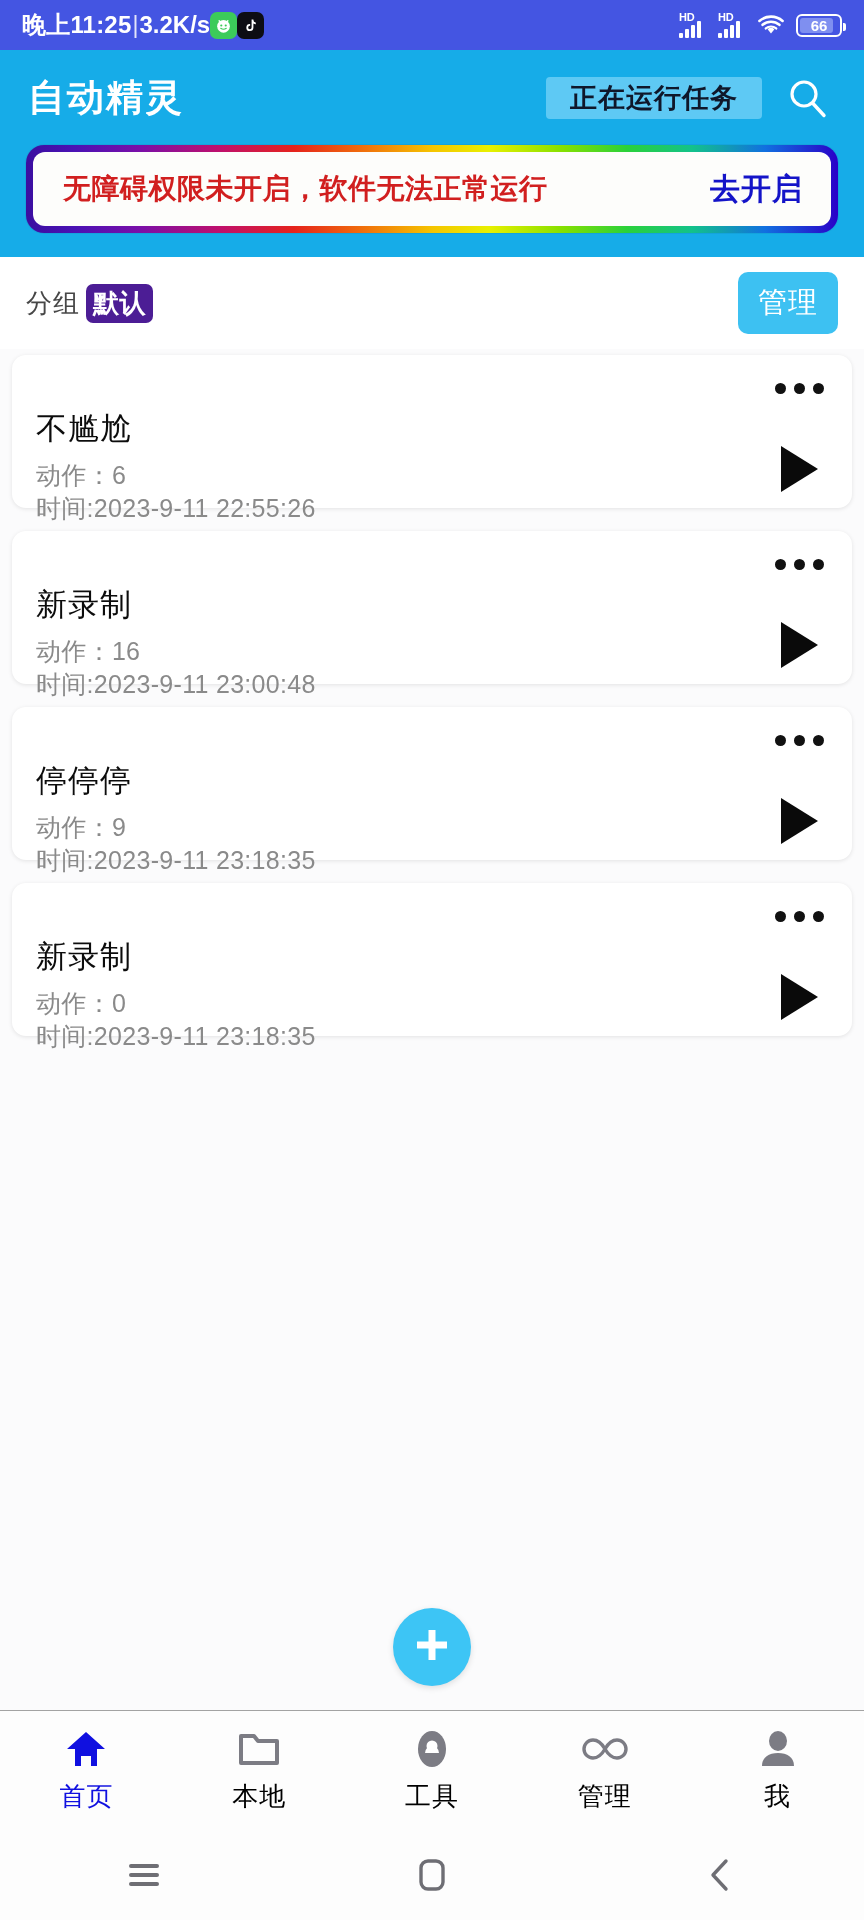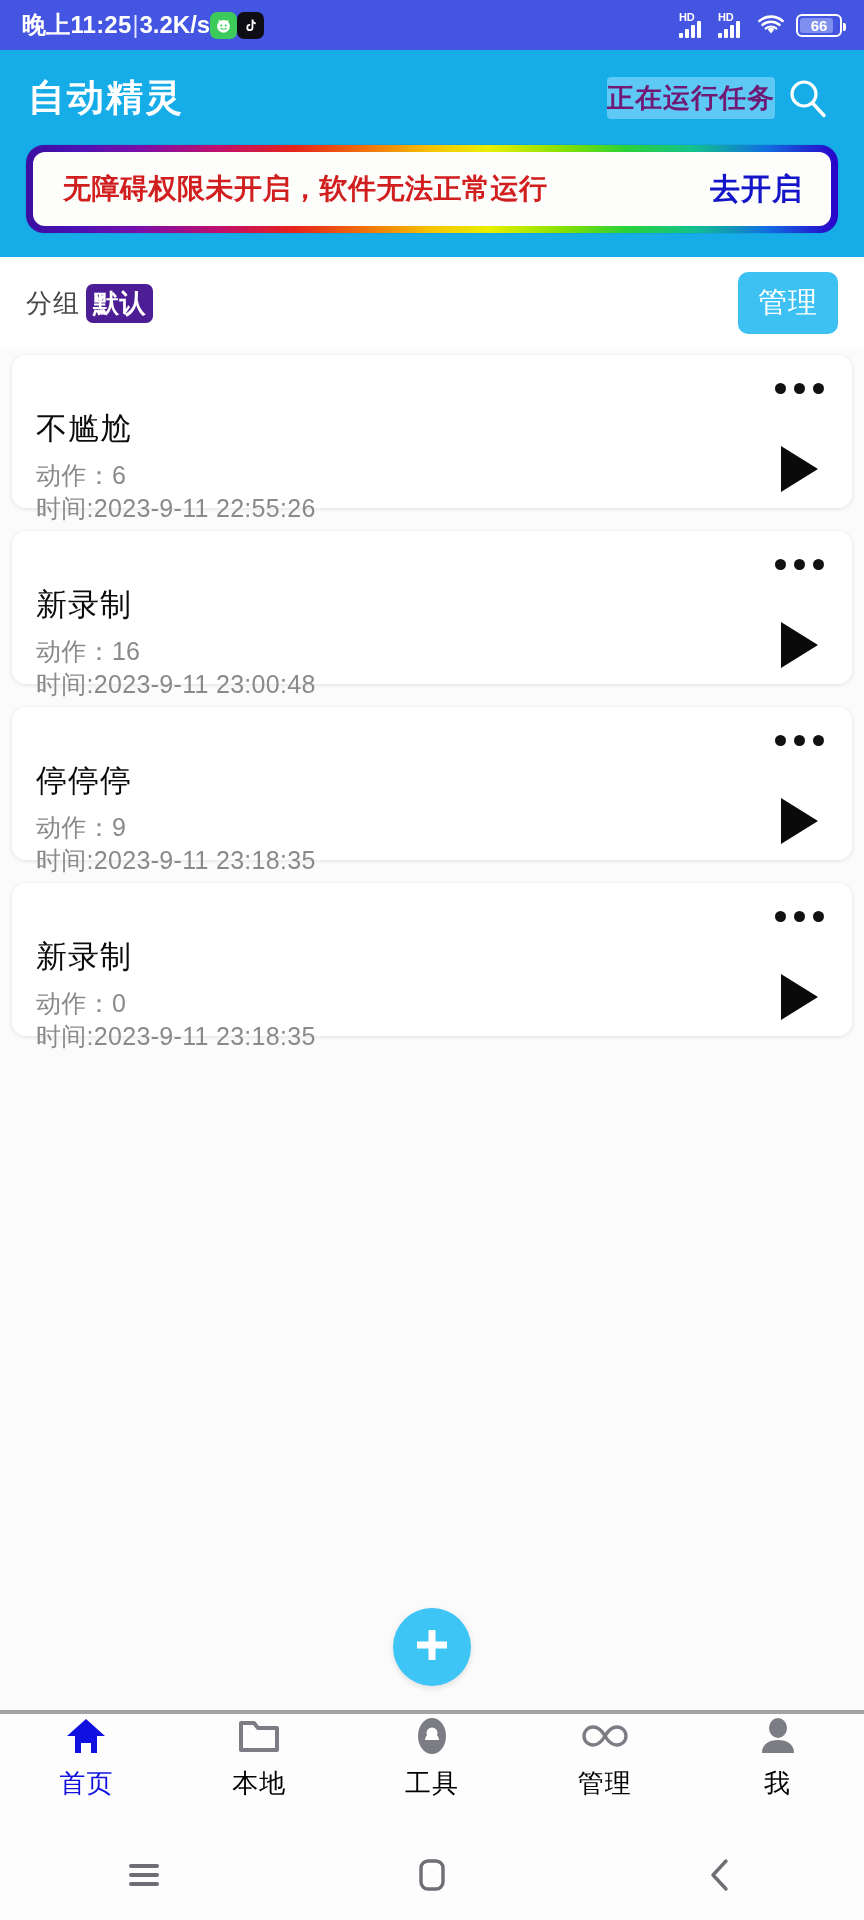--- a/index.html
+++ b/index.html
@@ -42,26 +42,26 @@
     width:46px; height:23px; border:2px solid #ffffff; border-radius:6px;
     position:relative; display:flex; align-items:center; justify-content:center;
   }
   .batt::after { content:""; position:absolute; right:-6px; top:7px; width:3px; height:8px; background:#ffffff; border-radius:0 2px 2px 0; }
   .batt-fill { position:absolute; left:2px; top:2px; bottom:2px; width:33px; background:#7f8ff0; border-radius:3px; }
   .batt-txt { position:relative; font-size:15px; font-weight:bold; color:#ffffff; z-index:2; }
 
   
   .appbar { background:#16ace8; flex:0 0 auto; padding-bottom:4px; }
   .appbar-row {
-    height:95px; display:flex; align-items:center; padding:0 28px; gap:3px;
+    height:95px; display:flex; align-items:center; padding:0 28px; gap:16px;
   }
   .app-title { color:#ffffff; font-size:37px; font-weight:bold; letter-spacing:2px; flex:1; }
   .running-badge {
-    background:#5ec9f4; color:#701a75; font-size:27px; font-weight:bold;
-    padding:3px 0; border-radius:4px; letter-spacing:1px; white-space:nowrap;
+    background:#5ec9f4; color:#0f172a; font-size:27px; font-weight:bold;
+    padding:3px 24px; border-radius:4px; letter-spacing:1px; white-space:nowrap;
   }
   .search-btn { width:58px; height:58px; display:flex; align-items:center; justify-content:center; }
   .search-btn svg { width:44px; height:44px; }
 
   
   .warn-wrap { padding:0 26px 20px; background:#16ace8; }
   .warn-outer {
     border-radius:18px; padding:7px;
     background:
       linear-gradient(90deg,
@@ -116,22 +116,22 @@
   .fab-area { flex:0 0 auto; display:flex; justify-content:center; padding:6px 0 24px; background:#fbfbfc; }
   .fab {
     width:78px; height:78px; border-radius:50%; background:#3dc5f5;
     display:flex; align-items:center; justify-content:center;
     box-shadow:0 2px 6px rgba(0,0,0,.12);
   }
   .fab svg { width:42px; height:42px; }
 
   
   .tabbar {
-    flex:0 0 120px; background:#fdfdfd; border-top:4px solid #a3a3a3;
-    display:flex; align-items:flex-start;
+    flex:0 0 120px; background:#fdfdfd; border-top:1px solid #a3a3a3;
+    display:flex; align-items:center;
   }
   .tab { flex:1; display:flex; flex-direction:column; align-items:center; gap:8px; }
   .tab-ic { height:44px; display:flex; align-items:center; justify-content:center; }
   .tab-ic svg { display:block; }
   .tab-lbl { font-size:26px; color:#000000; letter-spacing:1px; }
   .tab.active .tab-lbl { color:#1010e0; }
 
   
   .navbar { flex:0 0 90px; background:#fdfdfd; display:flex; align-items:center; }
   .nav-btn { flex:1; display:flex; align-items:center; justify-content:center; }

